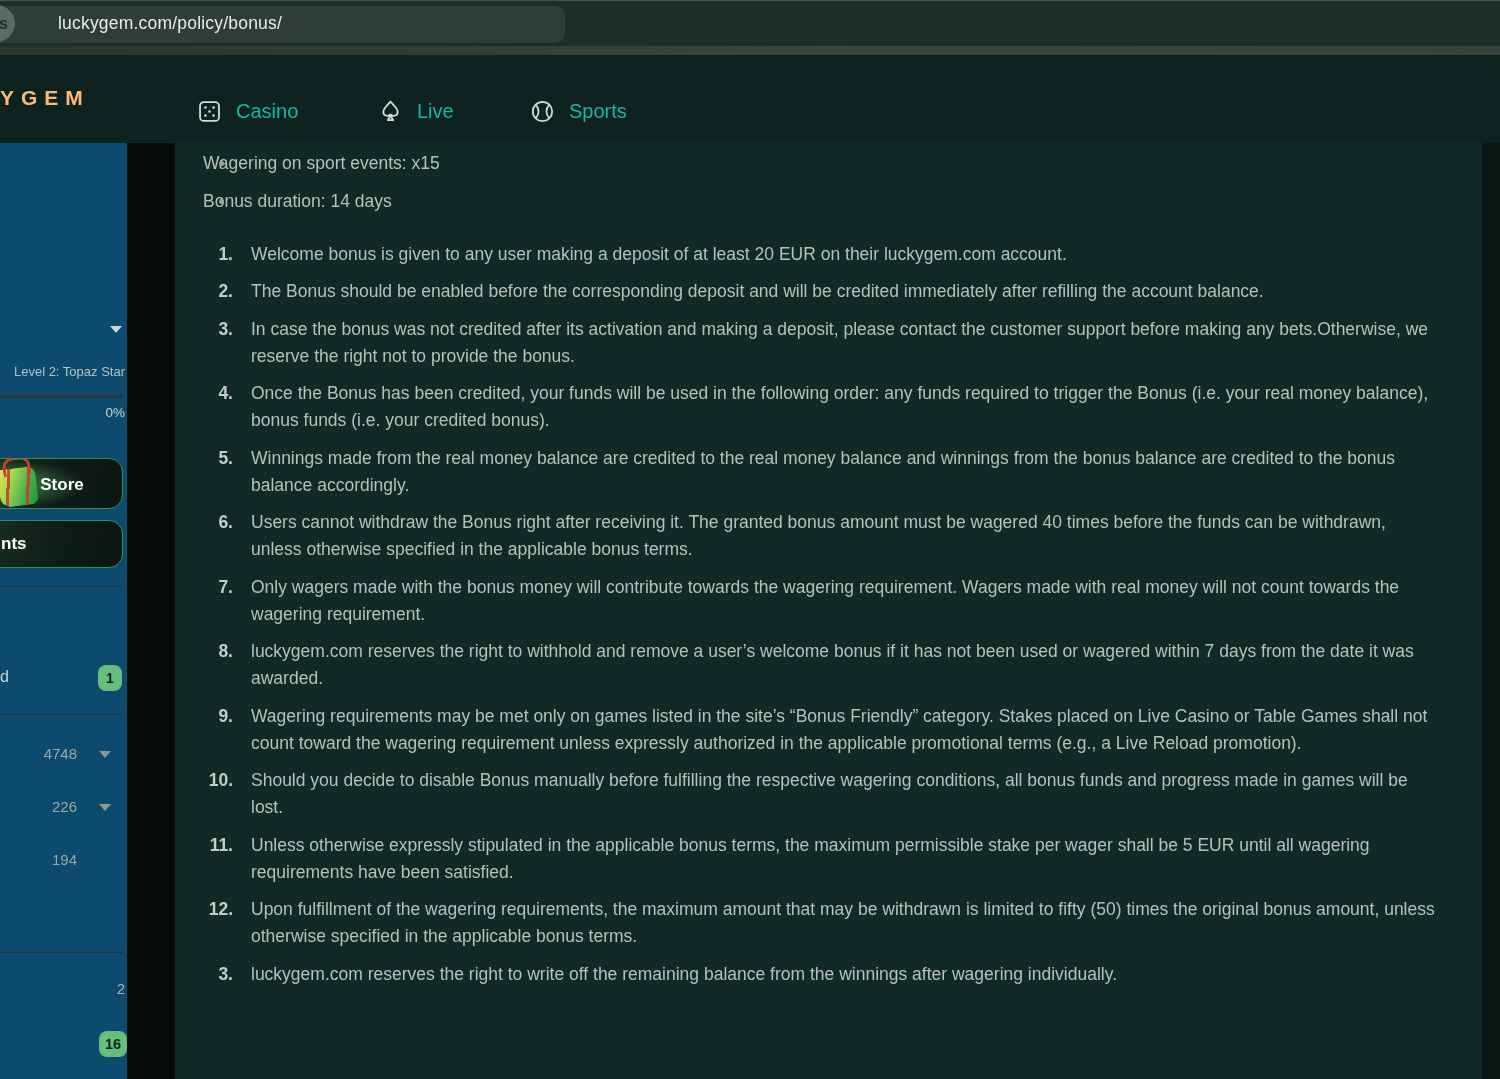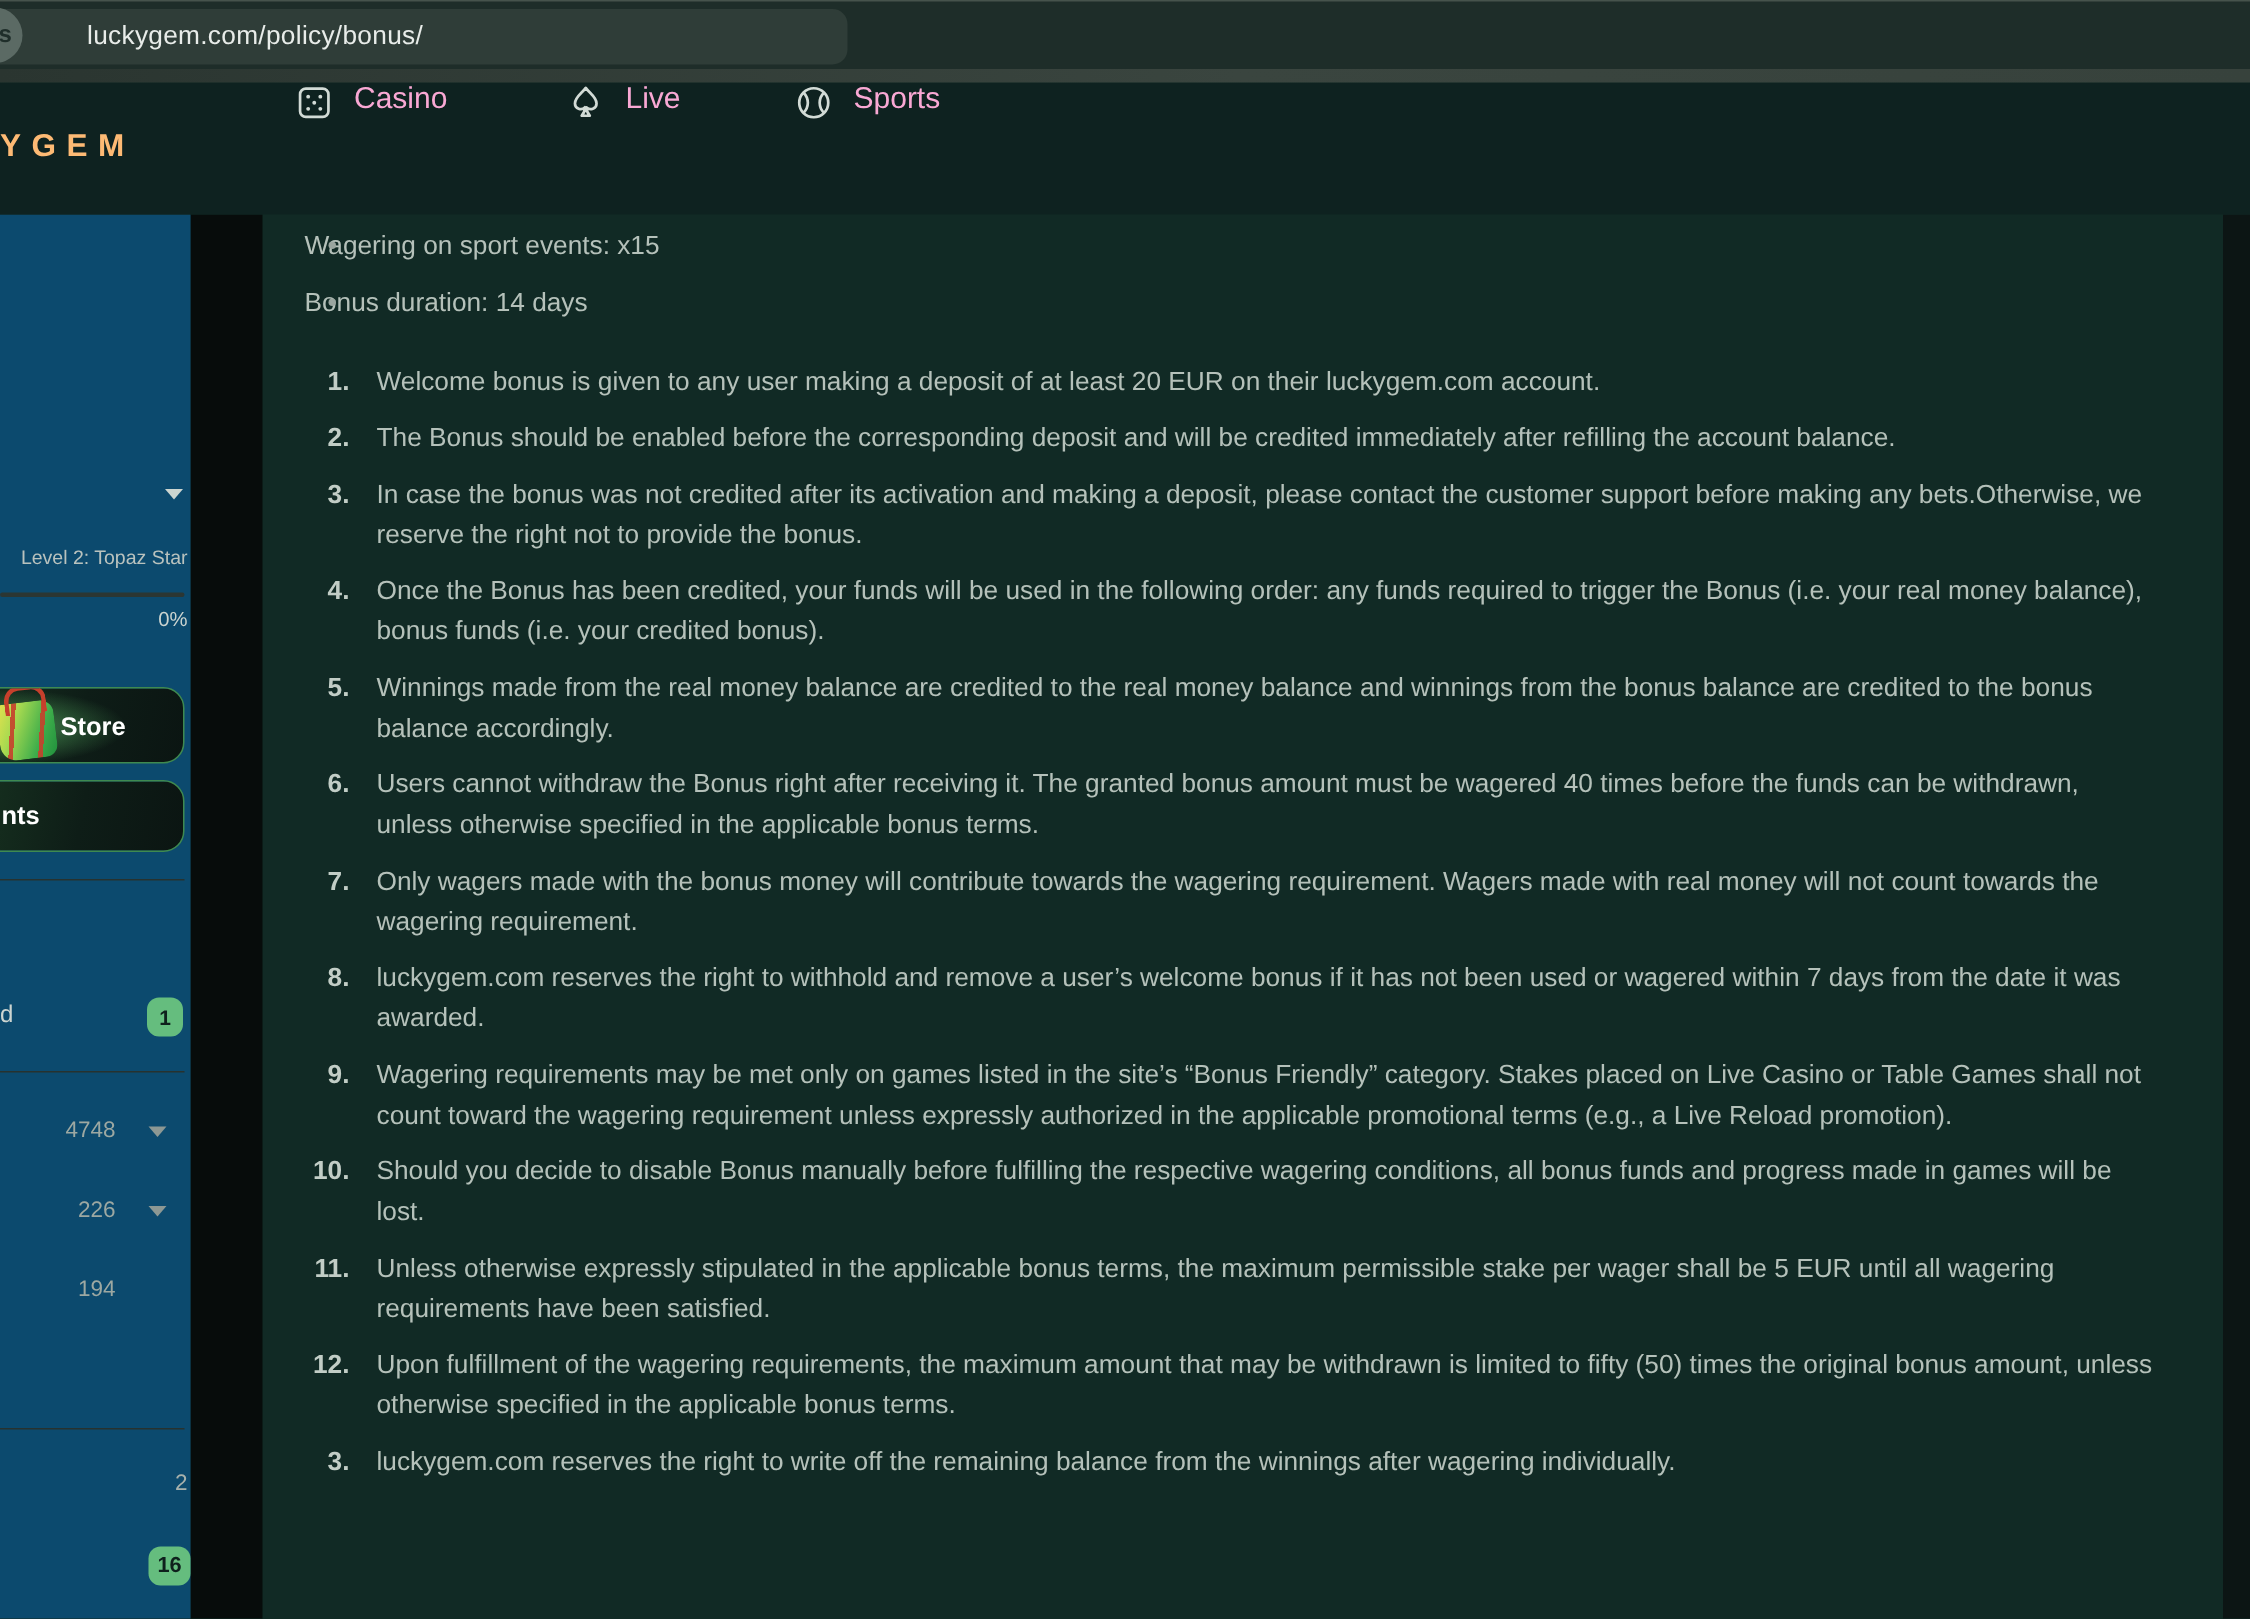--- a/index.html
+++ b/index.html
@@ -15,22 +15,22 @@
              background:#5b6a64; color:#1f2e2a; font-size:16px; font-weight:700;
              display:flex; align-items:center; justify-content:center; padding-left:14px; }
   #url-text { position:absolute; left:30px; top:12px; font-size:17.5px; color:#e8ece9; letter-spacing:.2px;margin-left:28px; }
   #chrome-strip { position:absolute; left:0; top:46px; width:1500px; height:9px;
                   background:linear-gradient(90deg,#2a3530 0%,#3a453f 55%,#37423c 100%); z-index:30; }
 
   
   #siteheader { position:absolute; left:0; top:55px; width:1500px; height:88px; background:#0e2220; z-index:20; }
   #logo { position:absolute; left:0px; top:31px; color:#fdba74; font-size:21px; font-weight:800;
           letter-spacing:7px; white-space:nowrap; }
-  .nav-item { position:absolute; top:0; height:88px; display:flex; align-items:flex-start; gap:13px;
-              color:#f9a8d4; font-size:20px; cursor:pointer; }
+  .nav-item { position:absolute; top:12px; height:88px; display:flex; align-items:center; gap:13px;
+              color:#14b8a6; font-size:20px; cursor:pointer; }
   .nav-item svg { display:block; }
   #nav-casino { left:196px; } #nav-live { left:377px; } #nav-sports { left:529px; }
 
   
   #sidebar { position:absolute; left:0; top:143px; width:127px; height:936px; background:#0c4a6e; z-index:10; }
   #gap-strip { position:absolute; left:127px; top:143px; width:48px; height:936px; background:#070c0b; z-index:9; }
   #main-bg { position:absolute; left:175px; top:143px; width:1325px; height:936px; background:#112a25; z-index:5; }
   #right-gutter { position:absolute; right:0; top:143px; width:18px; height:936px; background:#0c1514; z-index:8; }
 
   .tri-up, .tri-down { width:0; height:0; border-left:6px solid transparent; border-right:6px solid transparent; }

